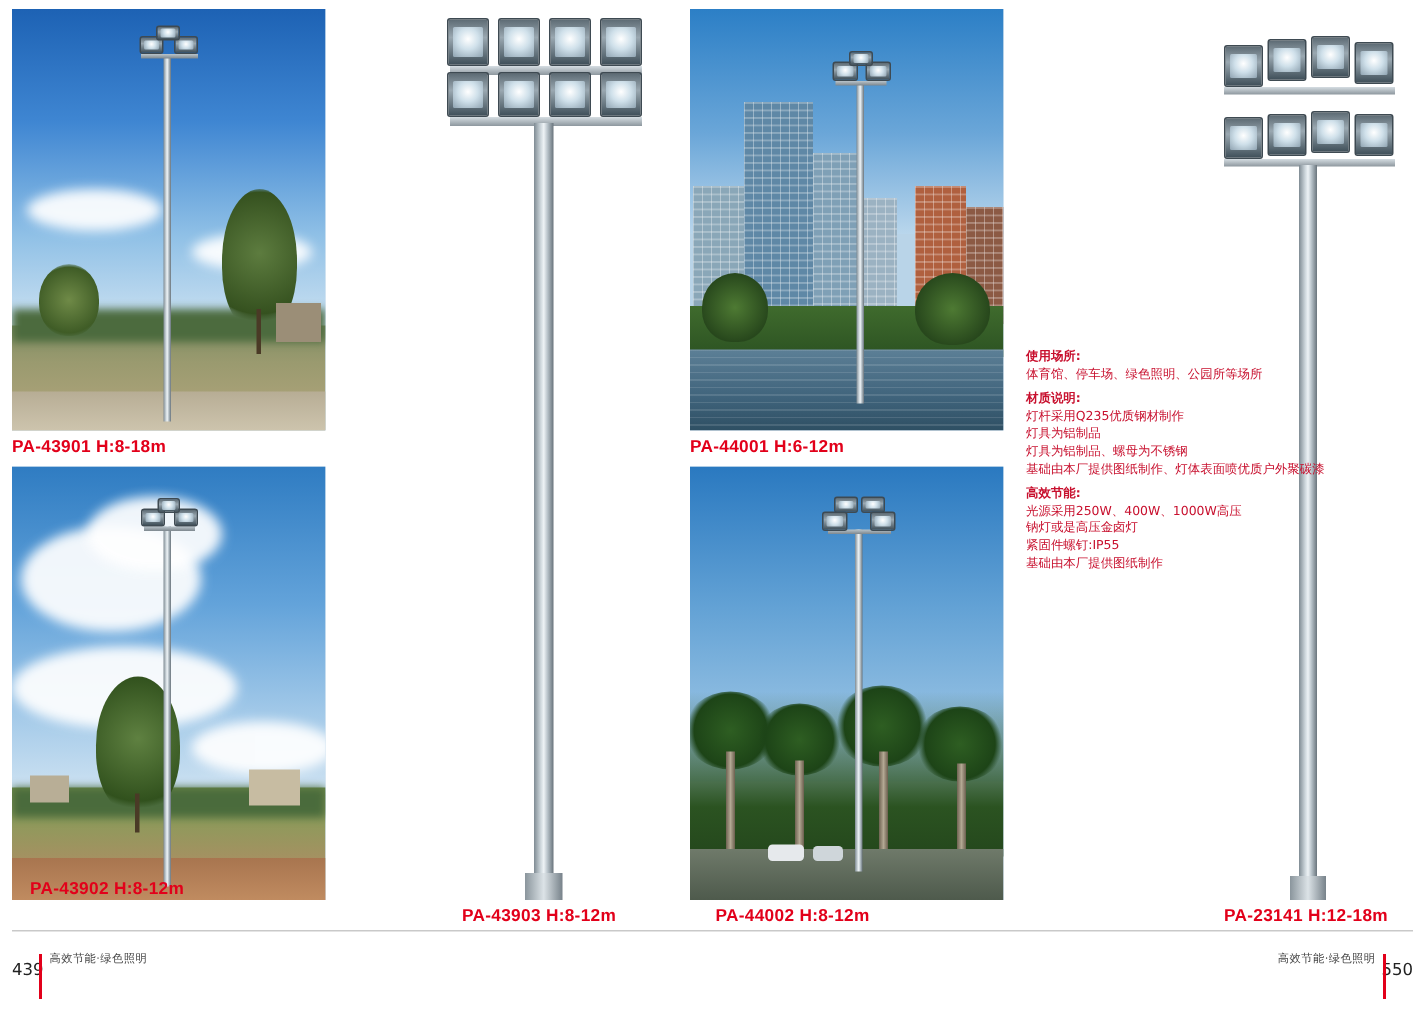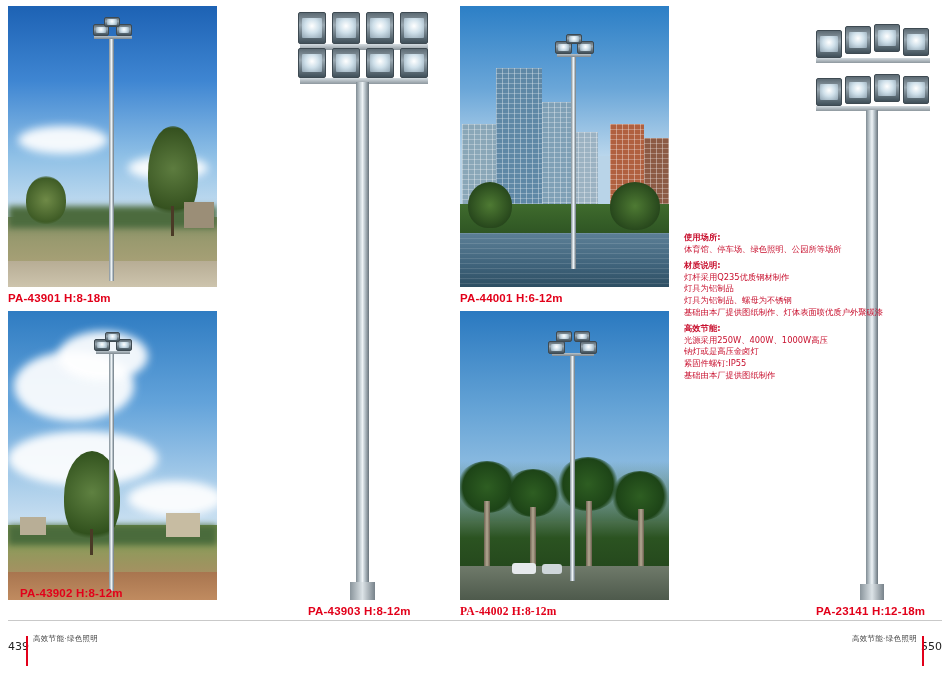--- a/index.html
+++ b/index.html
@@ -316,21 +316,21 @@
     <div style="position:absolute; left:52px; bottom:26px; width:24px; height:11px; background:#e6e9ec; border-radius:3px;"></div>
     <div style="position:absolute; left:82px; bottom:26px; width:20px; height:10px; background:#cfd6da; border-radius:3px;"></div>
 
     <div class="pole" style="left:110px; top:42px; width:5px; height:228px;"></div>
     <div class="arm" style="left:92px; top:42px; width:42px; height:3px;"></div>
     <div class="lamp" style="left:88px; top:30px; width:17px; height:13px;"></div>
     <div class="lamp" style="left:120px; top:30px; width:17px; height:13px;"></div>
     <div class="lamp" style="left:96px; top:20px; width:16px; height:11px;"></div>
     <div class="lamp" style="left:114px; top:20px; width:16px; height:11px;"></div>
   </div>
-  <div class="caption" style="left:460px; top:605px;font-family:Liberation Serif, serif;">PA-44002 H:8-12m</div>
+  <div class="caption" style="left:477px; top:605px;">PA-44002 H:8-12m</div>
 
   <div class="photo" style="left:800px; top:6px; width:142px; height:594px; background:#ffffff;">
     <div class="arm" style="left:16px; top:52px; width:114px; height:5px; background:linear-gradient(to bottom,#d5dde2,#8d979e);"></div>
     <div class="lamp" style="left:16px; top:24px; width:26px; height:28px;"></div>
     <div class="lamp" style="left:45px; top:20px; width:26px; height:28px;"></div>
     <div class="lamp" style="left:74px; top:18px; width:26px; height:28px;"></div>
     <div class="lamp" style="left:103px; top:22px; width:26px; height:28px;"></div>
     <div class="arm" style="left:16px; top:100px; width:114px; height:5px; background:linear-gradient(to bottom,#d5dde2,#8d979e);"></div>
     <div class="lamp" style="left:16px; top:72px; width:26px; height:28px;"></div>
     <div class="lamp" style="left:45px; top:70px; width:26px; height:28px;"></div>

